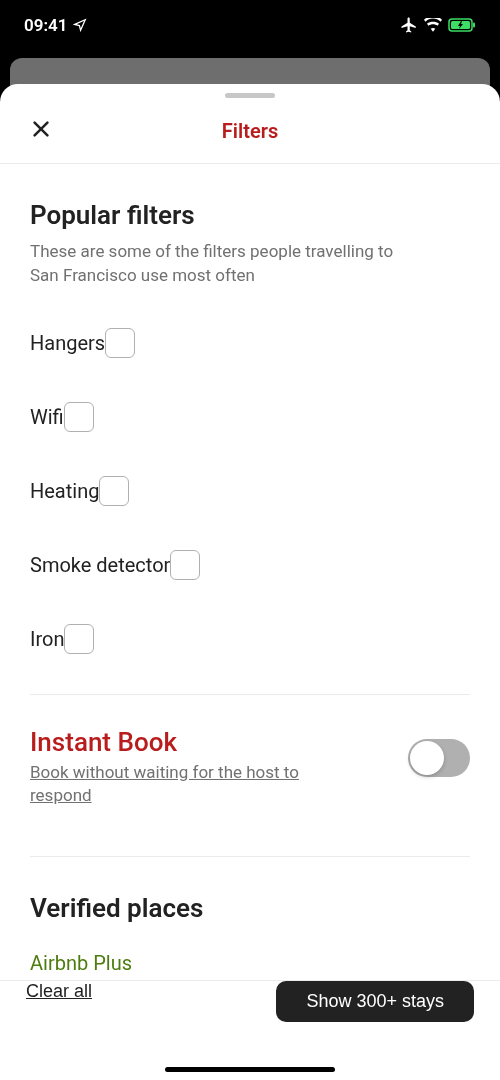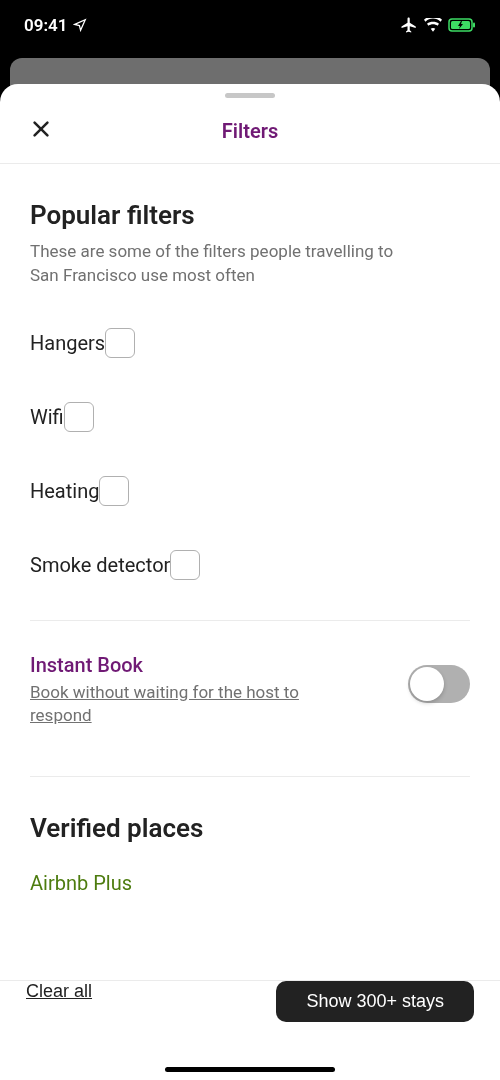--- a/index.html
+++ b/index.html
@@ -62,21 +62,21 @@
       left: 26px;
       top: 50%;
       transform: translateY(-50%);
       width: 30px;
       height: 30px;
       display: flex;
       align-items: center;
       justify-content: center;
       cursor: pointer;
     }
-    .sheet-title { font-size: 20px; font-weight: 600; color: #701a75; }
+    .sheet-title { font-size: 20px; font-weight: 600; color: #b91c1c; }
     .content {
       flex: 1;
       overflow-y: hidden;
       padding: 0 30px;
     }
     .section { padding-top: 36px; }
     .section-title { font-size: 26px; font-weight: 600; color: #222; margin-bottom: 10px; }
     .section-sub { font-size: 17px; color: #717171; line-height: 1.4; max-width: 380px; }
     .filter-row {
       display: flex;
@@ -93,21 +93,21 @@
       background: #fff;
     }
     .divider { height: 1px; background: #ebebeb; margin: 18px 0 0; }
     .instant-row {
       display: flex;
       justify-content: space-between;
       align-items: flex-start;
       padding: 32px 0 30px;
     }
     .instant-text { max-width: 320px; }
-    .instant-title { font-size: 20px; font-weight: 500; color: #701a75; margin-bottom: 4px; }
+    .instant-title { font-size: 26px; font-weight: 500; color: #b91c1c; margin-bottom: 4px; }
     .instant-sub { font-size: 17px; color: #717171; line-height: 1.4; text-decoration: underline; }
     .toggle {
       width: 62px;
       height: 38px;
       background: #b0b0b0;
       border-radius: 20px;
       position: relative;
       cursor: pointer;
       margin-top: 12px;
     }
@@ -229,20 +229,24 @@
         <div class="checkbox"></div>
       </div>
       <div class="filter-row">
         <span class="filter-label">Heating</span>
         <div class="checkbox"></div>
       </div>
       <div class="filter-row">
         <span class="filter-label">Smoke detector</span>
         <div class="checkbox"></div>
       </div>
+      <div class="filter-row">
+        <span class="filter-label">Iron</span>
+        <div class="checkbox"></div>
+      </div>
 
       <div class="divider"></div>
 
       <div class="instant-row">
         <div class="instant-text">
           <div class="instant-title">Instant Book</div>
           <div class="instant-sub">Book without waiting for the host to respond</div>
         </div>
         <div class="toggle">
           <div class="toggle-knob"></div>

